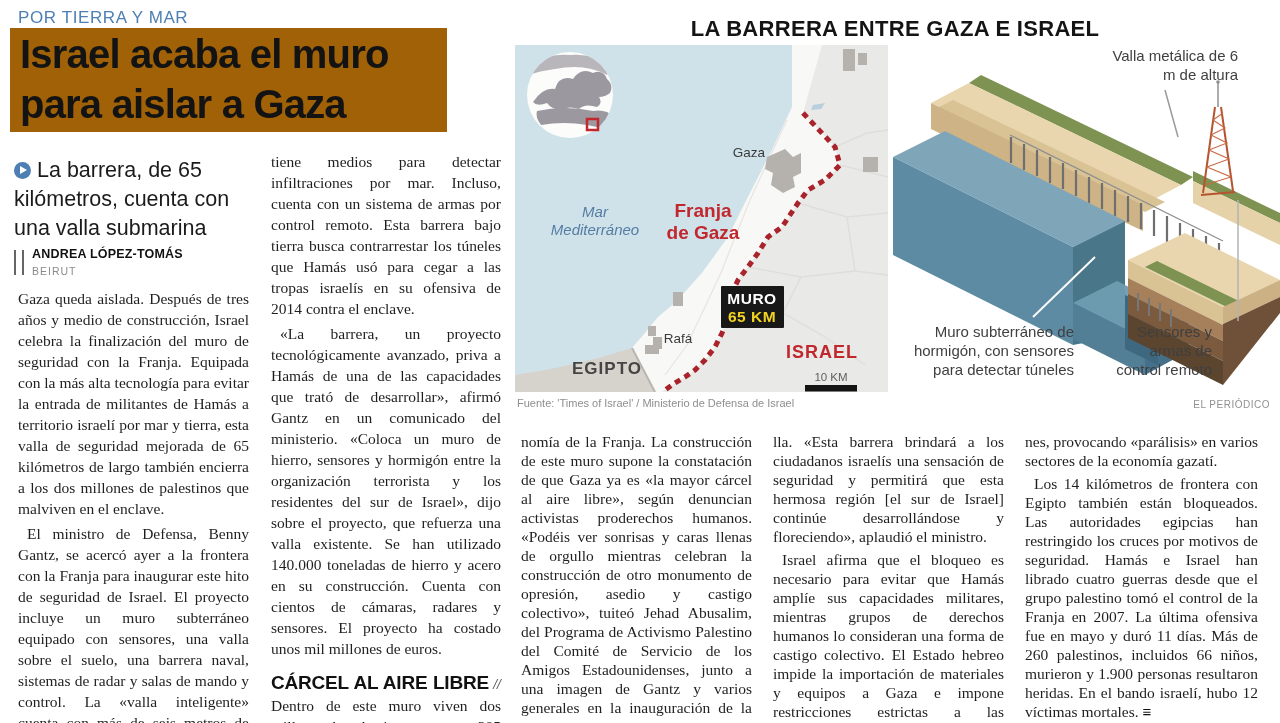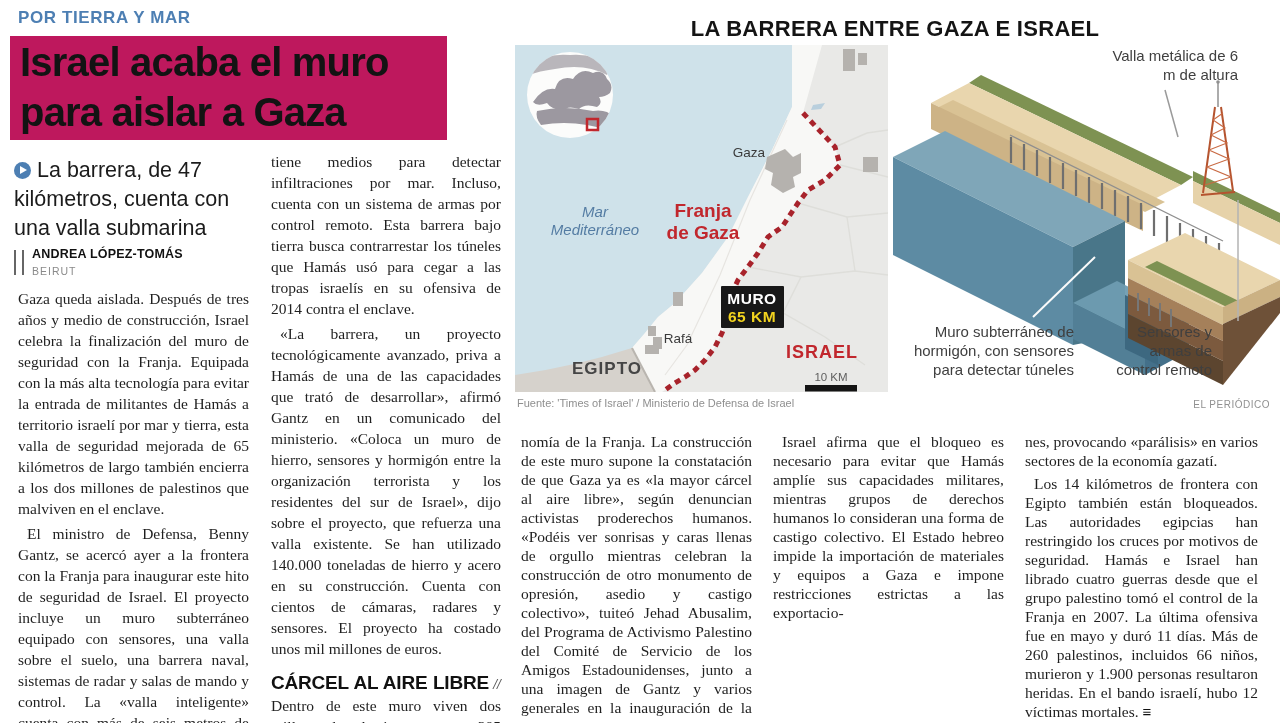--- a/index.html
+++ b/index.html
@@ -1,22 +1,22 @@
 <!DOCTYPE html>
 <html><head>
 <meta charset="utf-8">
 <style>
   html,body{margin:0;padding:0;background:#e8e8e8;}
   .page{position:relative;width:1280px;height:723px;background:#ffffff;overflow:hidden;
         font-family:"Liberation Sans",sans-serif;color:#1c1c1c;}
   .abs{position:absolute;}
 
   
-  .kicker{left:18px;top:8px;font-size:17px;font-weight:bold;letter-spacing:.6px;color:#4d7fb3;}
-  .headline-block{left:10px;top:36px;width:437px;height:104px;background:#be185d;}
+  .kicker{left:18px;top:8px;font-size:17px;font-weight:normal;letter-spacing:.6px;color:#4d7fb3;}
+  .headline-block{left:10px;top:28px;width:437px;height:104px;background:#a16207;}
   .headline{margin:0;padding:1px 0 0 10px;font-size:40px;line-height:50px;font-weight:bold;
             letter-spacing:-.8px;color:#131313;}
   .standfirst{left:14px;top:156px;width:244px;font-size:21.5px;line-height:29px;font-weight:500;color:#1b1b1b;}
   .play{display:inline-block;width:17px;height:17px;border-radius:50%;background:#4d7fb3;position:relative;margin-right:6px;vertical-align:-2px;}
   .play::after{content:"";position:absolute;left:6px;top:4px;border-left:7px solid #fff;
                border-top:4.5px solid transparent;border-bottom:4.5px solid transparent;}
   .byline{left:14px;top:247px;display:flex;align-items:center;}
   .bars{display:inline-block;width:6px;height:25px;border-left:2.5px solid #666;border-right:2.5px solid #666;margin-right:8px;}
   .byline .author{font-size:12.5px;font-weight:bold;letter-spacing:.2px;color:#111;}
   .byline .place{font-size:10.5px;letter-spacing:1px;color:#8a8a8a;margin-top:4px;}
@@ -51,21 +51,21 @@
 </head>
 <body>
 
 <div class="page">
 
   <div class="abs kicker">POR TIERRA Y MAR</div>
   <div class="abs headline-block">
     <h1 class="headline"><span>Israel acaba el muro</span><br>
     <span>para aislar a Gaza</span></h1>
   </div>
-  <div class="abs standfirst"><span class="play"></span><span>La barrera, de 47 kilómetros, cuenta con una valla submarina</span></div>
+  <div class="abs standfirst"><span class="play"></span><span>La barrera, de 65 kilómetros, cuenta con una valla submarina</span></div>
   <div class="abs byline">
     <span class="bars"></span>
     <span>
       <div class="author">ANDREA LÓPEZ-TOMÁS</div>
       <div class="place">BEIRUT</div>
     </span>
   </div>
 
   <div class="abs col col1">
     <p>Gaza queda aislada. Después de tres años y medio de construcción, Israel celebra la finalización del muro de seguridad con la Franja. Equipada con la más alta tecnología para evitar la entrada de militantes de Hamás a territorio israelí por mar y tierra, esta valla de seguridad mejorada de 65 kilómetros de largo también encierra a los dos millones de palestinos que malviven en el enclave.</p>
@@ -77,20 +77,21 @@
     <p class="carcel">
       <span class="runin">CÁRCEL AL AIRE LIBRE</span>
       <span class="slashes">//</span>
       <span>Dentro de este muro viven dos millones de palestinos en apenas 385 kilómetros cuadrados. El bloqueo egipcio-israelí lleva 14 años ahogando la eco-</span>
     </p>
   </div>
   <div class="abs col colb col3">
     <p>nomía de la Franja. La construcción de este muro supone la constatación de que Gaza ya es «la mayor cárcel al aire libre», según denuncian activistas proderechos humanos. «Podéis ver sonrisas y caras llenas de orgullo mientras celebran la construcción de otro monumento de opresión, asedio y castigo colectivo», tuiteó Jehad Abusalim, del Programa de Activismo Palestino del Comité de Servicio de los Amigos Estadounidenses, junto a una imagen de Gantz y varios generales en la inauguración de la va-</p>
   </div>
   <div class="abs col colb col4">
+    <p>lla. «Esta barrera brindará a los ciudadanos israelís una sensación de seguridad y permitirá que esta hermosa región [el sur de Israel] continúe desarrollándose y floreciendo», aplaudió el ministro.</p>
     <p class="indent">Israel afirma que el bloqueo es necesario para evitar que Hamás amplíe sus capacidades militares, mientras grupos de derechos humanos lo consideran una forma de castigo colectivo. El Estado hebreo impide la importación de materiales y equipos a Gaza e impone restricciones estrictas a las exportacio-</p>
   </div>
   <div class="abs col colb col5">
     <p>nes, provocando «parálisis» en varios sectores de la economía gazatí.</p>
     <p class="indent"><span>Los 14 kilómetros de frontera con Egipto también están bloqueados. Las autoridades egipcias han restringido los cruces por motivos de seguridad. Hamás e Israel han librado cuatro guerras desde que el grupo palestino tomó el control de la Franja en 2007. La última ofensiva fue en mayo y duró 11 días. Más de 260 palestinos, incluidos 66 niños, murieron y 1.900 personas resultaron heridas. En el bando israelí, hubo 12 víctimas mortales.</span> <span class="endmark">≡</span></p>
   </div>
 
   <div class="abs info-title">LA BARRERA ENTRE GAZA E ISRAEL</div>
 
   <svg class="abs" style="left:515px;top:45px;" width="373" height="347" viewBox="0 0 373 347">

